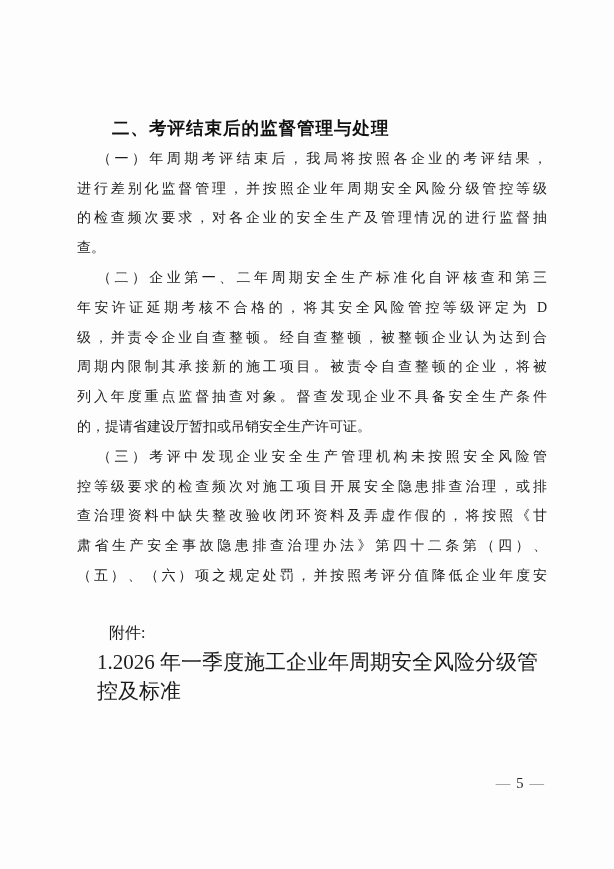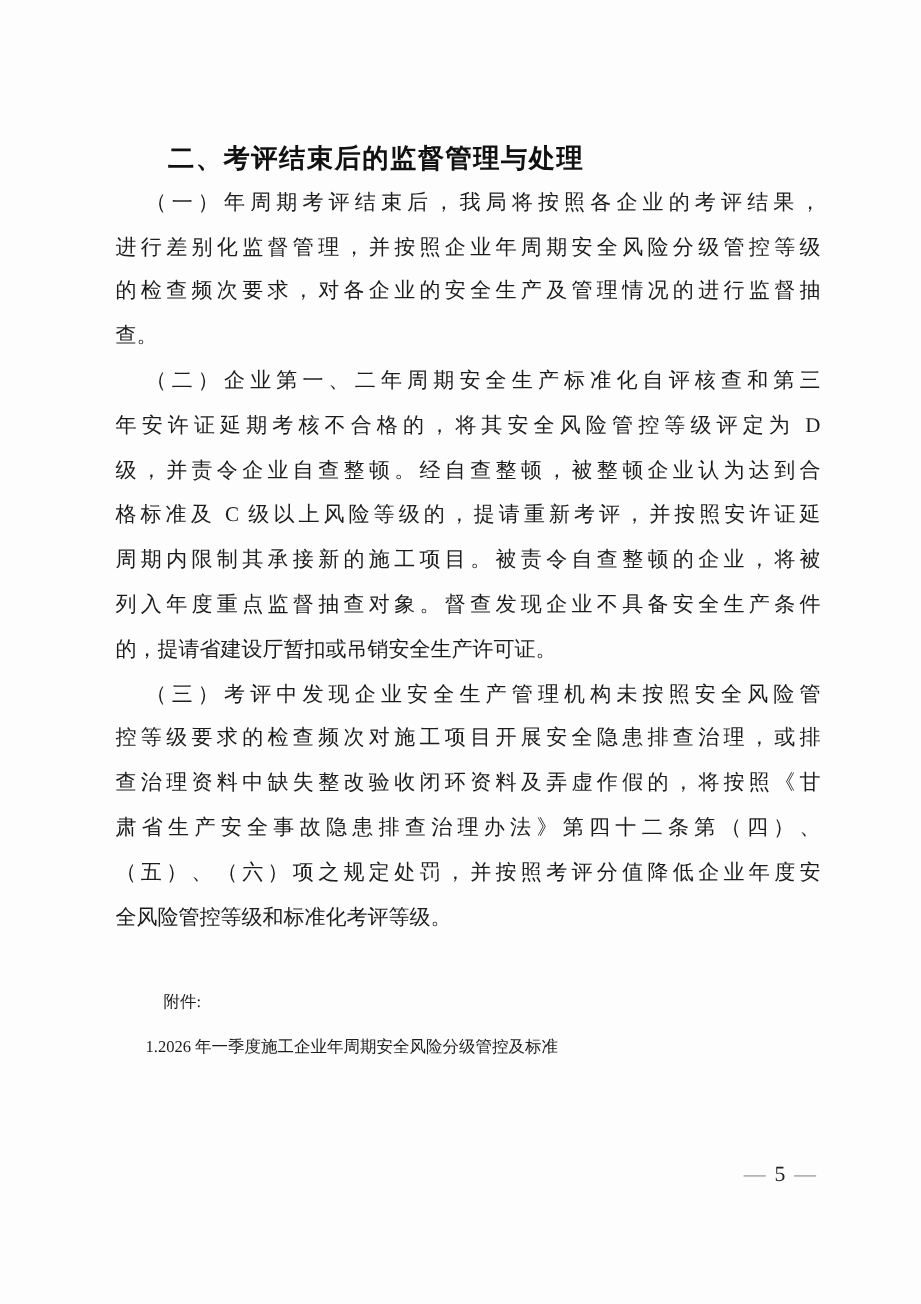--- a/index.html
+++ b/index.html
@@ -13,21 +13,21 @@
     height: 869px;
     margin: 0 auto;
     background: #fdfdfd;
     overflow: hidden;
     font-family: "Liberation Serif", "DejaVu Serif", serif;
     color: #1c1c1c;
   }
   .doc {
     position: absolute;
     left: 77px;
-    top: 91px;
+    top: 114px;
     width: 470px;
   }
   .heading {
     font-family: "Liberation Sans", "DejaVu Sans", sans-serif;
     font-weight: bold;
     font-size: 17.5px;
     line-height: 29.8px;
     padding-left: 35px;
     letter-spacing: 1px;
     color: #111;
@@ -43,27 +43,27 @@
   .line.first {
     padding-left: 20px;
   }
   .line.last {
     text-align-last: left;
   }
   .attachment {
     margin-top: 27px;
   }
   .attachment .label {
-    font-size: 11px;
+    font-size: 16px;
     line-height: 29.8px;
     padding-left: 32px;
     text-align-last: left;
   }
   .attachment .item {
-    font-size: 11px;
+    font-size: 21px;
     line-height: 29.8px;
     padding-left: 20px;
     text-align-last: left;
   }
   .footer {
     position: absolute;
     top: 772px;
     right: 64px;
     font-size: 14.5px;
     line-height: 22px;
@@ -92,33 +92,31 @@
       <div class="line first">（一）年周期考评结束后，我局将按照各企业的考评结果，</div>
       <div class="line">进行差别化监督管理，并按照企业年周期安全风险分级管控等级</div>
       <div class="line">的检查频次要求，对各企业的安全生产及管理情况的进行监督抽</div>
       <div class="line last">查。</div>
     </div>
 
     <div>
       <div class="line first">（二）企业第一、二年周期安全生产标准化自评核查和第三</div>
       <div class="line">年安许证延期考核不合格的，将其安全风险管控等级评定为 D</div>
       <div class="line">级，并责令企业自查整顿。经自查整顿，被整顿企业认为达到合</div>
-      <div class="line">格标准及 C 级以上风险等级的，提请重新考评，并按照安许证延</div>
       <div class="line">周期内限制其承接新的施工项目。被责令自查整顿的企业，将被</div>
       <div class="line">列入年度重点监督抽查对象。督查发现企业不具备安全生产条件</div>
       <div class="line last">的，提请省建设厅暂扣或吊销安全生产许可证。</div>
     </div>
 
     <div>
       <div class="line first">（三）考评中发现企业安全生产管理机构未按照安全风险管</div>
       <div class="line">控等级要求的检查频次对施工项目开展安全隐患排查治理，或排</div>
       <div class="line">查治理资料中缺失整改验收闭环资料及弄虚作假的，将按照《甘</div>
       <div class="line">肃省生产安全事故隐患排查治理办法》第四十二条第（四）、</div>
       <div class="line">（五）、（六）项之规定处罚，并按照考评分值降低企业年度安</div>
-      <div class="line last">全风险管控等级和标准化考评等级。</div>
     </div>
 
     <div class="attachment">
       <div class="label">附件:</div>
       <div class="item">1.2026 年一季度施工企业年周期安全风险分级管控及标准</div>
     </div>
 
   </div>
 
   <div class="footer">

